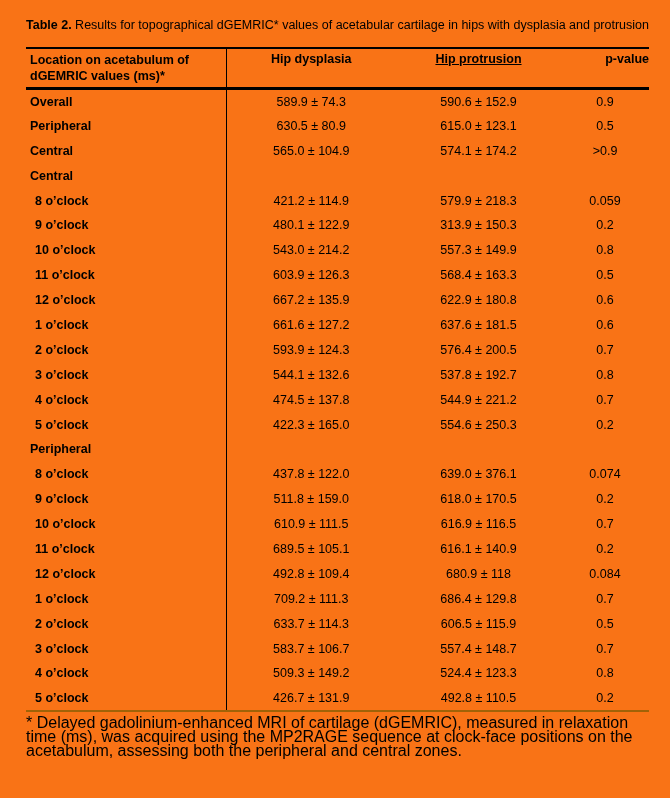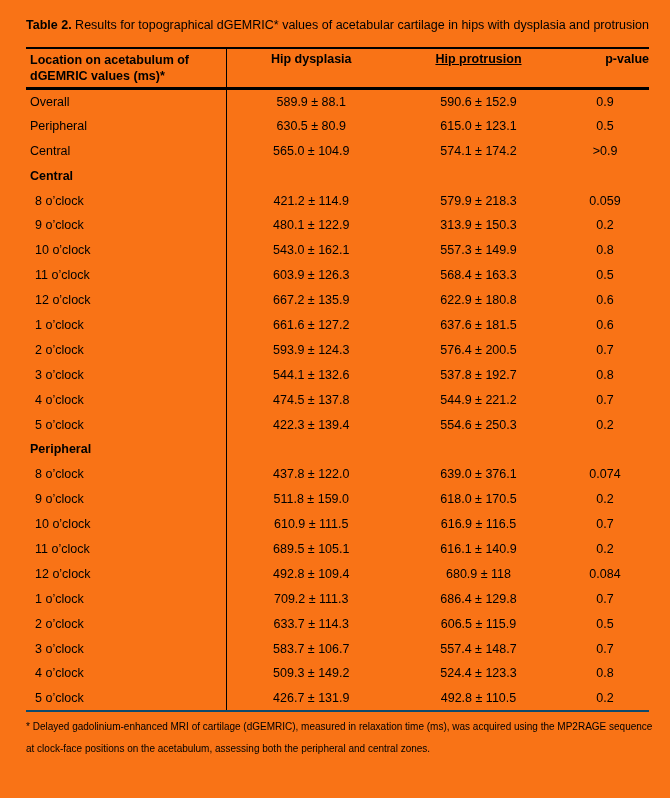--- a/index.html
+++ b/index.html
@@ -22,21 +22,21 @@
   }
   .caption b { font-weight: bold; }
   table.results {
     margin: 10px 0 0 26px;
     border-collapse: collapse;
     table-layout: fixed;
     width: 623px;
     font-size: 13px;
     color: #000;
     border-top: 2px solid #000;
-    border-bottom: 2px solid #0c4a6e;
+    border-bottom: 2px solid #a16207;
   }
   table.results thead tr { border-bottom: 3px solid #000; }
   th {
     font-weight: bold;
     vertical-align: top;
     padding-top: 3px;
     padding-bottom: 3px;
     height: 35px;
     font-size: 12.5px;
   }
@@ -49,29 +49,30 @@
     line-height: 16px;
   }
   th.col-dys { width: 170px; }
   th.col-pro { width: 165px; text-align: center; text-decoration: underline; }
   th.col-p   { width: 88px;  text-align: right; }
   td { height: 24.9px; vertical-align: middle; font-size: 12.5px; }
   td.loc {
     text-align: left;
     padding-left: 4px;
     border-right: 1.5px solid #000;
+    font-weight: bold;
   }
   td.loc.indent { padding-left: 9px; }
   td.loc.section { font-weight: bold; }
   td.val { text-align: center; }
   .footnote {
     margin: 4px 0 0 26px;
     width: 636px;
-    font-size: 10px;
-    line-height: 22px;
+    font-size: 16px;
+    line-height: 14px;
     color: #000;
   }
 </style>
 </head>
 <body>
 
 <div class="page">
 
   <div class="caption"><b>Table 2.</b><span> Results for topographical dGEMRIC* values of acetabular cartilage in hips with dysplasia and protrusion</span></div>
 
@@ -80,21 +81,21 @@
       <tr>
         <th class="col-loc">Location on acetabulum of dGEMRIC values (ms)*</th>
         <th class="col-dys">Hip dysplasia</th>
         <th class="col-pro">Hip protrusion</th>
         <th class="col-p">p-value</th>
       </tr>
     </thead>
     <tbody>
         <tr>
           <td class="loc">Overall</td>
-          <td class="val">589.9 ± 88.1</td>
+          <td class="val">589.9 ± 74.3</td>
           <td class="val">590.6 ± 152.9</td>
           <td class="val">0.9</td>
         </tr>
         <tr>
           <td class="loc">Peripheral</td>
           <td class="val">630.5 ± 80.9</td>
           <td class="val">615.0 ± 123.1</td>
           <td class="val">0.5</td>
         </tr>
         <tr>
@@ -116,21 +117,21 @@
           <td class="val">0.059</td>
         </tr>
         <tr>
           <td class="loc indent">9 o’clock</td>
           <td class="val">480.1 ± 122.9</td>
           <td class="val">313.9 ± 150.3</td>
           <td class="val">0.2</td>
         </tr>
         <tr>
           <td class="loc indent">10 o’clock</td>
-          <td class="val">543.0 ± 162.1</td>
+          <td class="val">543.0 ± 214.2</td>
           <td class="val">557.3 ± 149.9</td>
           <td class="val">0.8</td>
         </tr>
         <tr>
           <td class="loc indent">11 o’clock</td>
           <td class="val">603.9 ± 126.3</td>
           <td class="val">568.4 ± 163.3</td>
           <td class="val">0.5</td>
         </tr>
         <tr>
@@ -158,21 +159,21 @@
           <td class="val">0.8</td>
         </tr>
         <tr>
           <td class="loc indent">4 o’clock</td>
           <td class="val">474.5 ± 137.8</td>
           <td class="val">544.9 ± 221.2</td>
           <td class="val">0.7</td>
         </tr>
         <tr>
           <td class="loc indent">5 o’clock</td>
-          <td class="val">422.3  ± 139.4</td>
+          <td class="val">422.3  ± 165.0</td>
           <td class="val">554.6 ± 250.3</td>
           <td class="val">0.2</td>
         </tr>
         <tr>
           <td class="loc section">Peripheral</td>
           <td class="val"></td>
           <td class="val"></td>
           <td class="val"></td>
         </tr>
         <tr>

